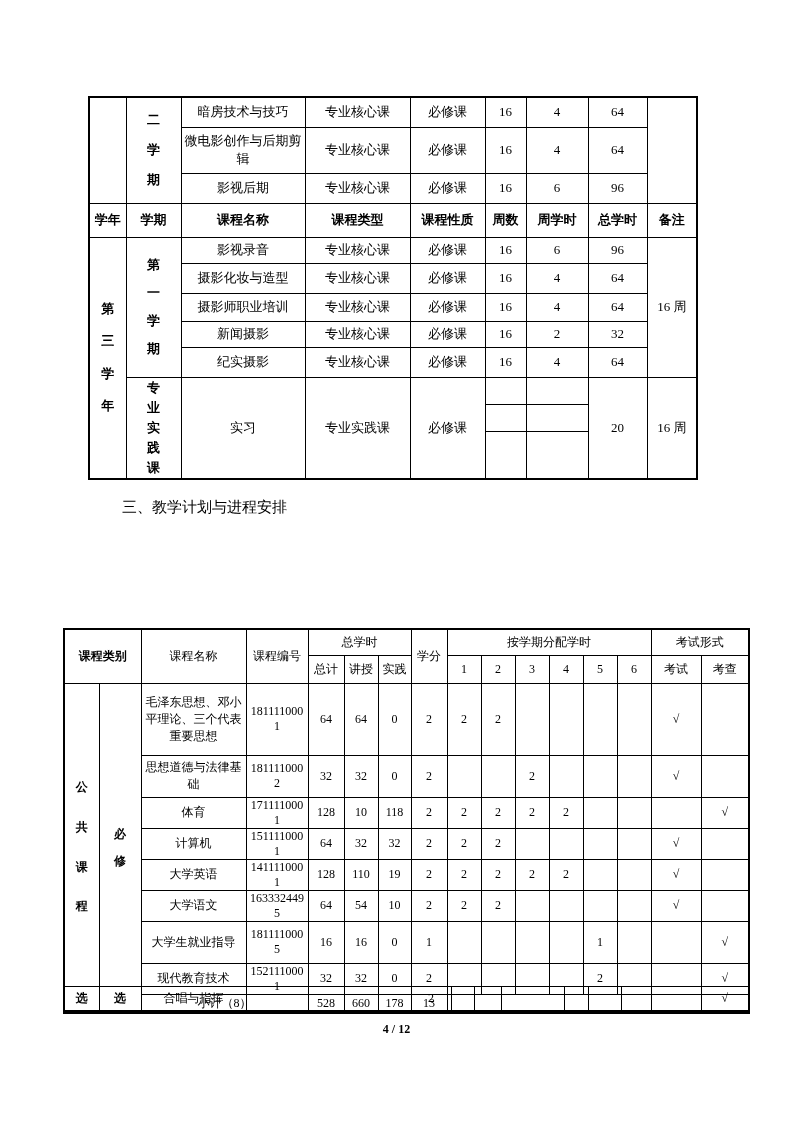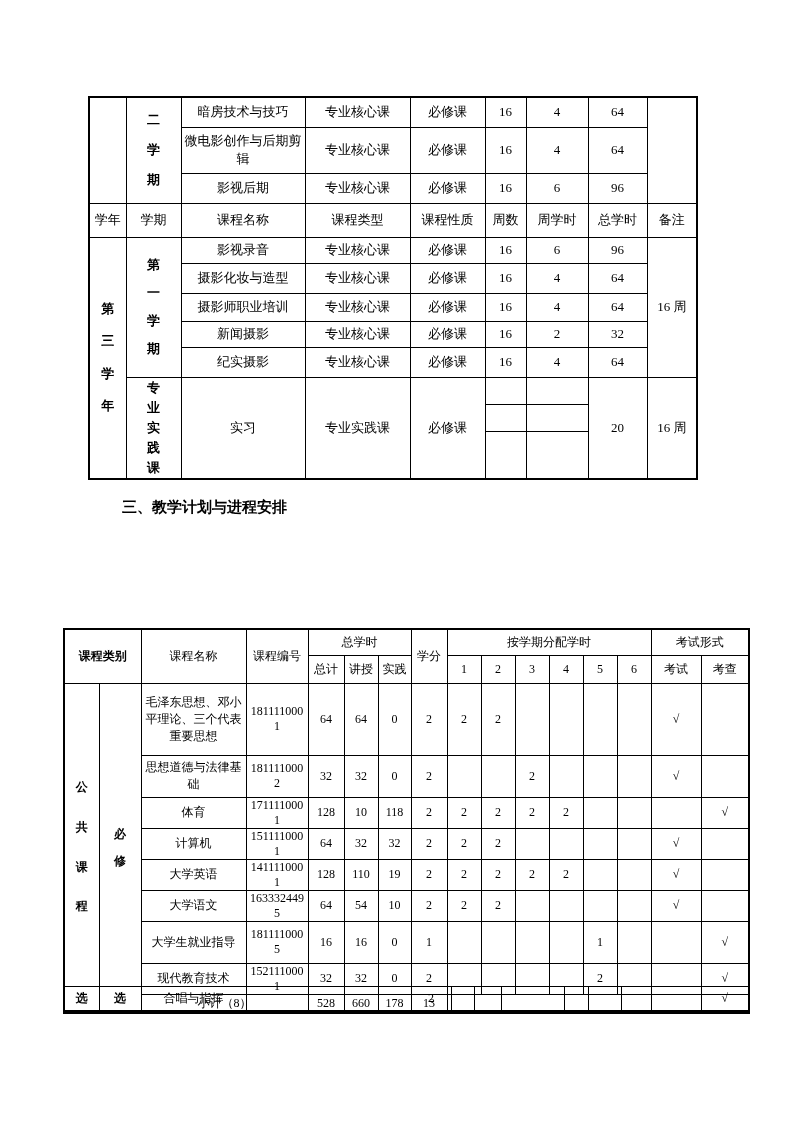--- a/index.html
+++ b/index.html
@@ -2,34 +2,34 @@
 <html><head>
 <meta charset="utf-8">
 <style>
   html,body{margin:0;padding:0;background:#fff;}
   #page{position:relative;width:793px;height:1122px;background:#ffffff;overflow:hidden;
         font-family:"Liberation Serif","DejaVu Serif",serif;color:#000;}
   table.t{border-collapse:collapse;table-layout:fixed;border:2px solid #000;}
   table.t td{border:1.5px solid #000;text-align:center;vertical-align:middle;
              padding:0 2px;overflow:hidden;word-break:break-word;}
   .t1{font-size:13px;}
-  .t1 td.hdr{font-weight:normal;}
+  .t1 td.hdr{font-weight:bold;}
   .t2{font-size:12px;}
   .t2 td.hdr{font-weight:bold;}
   .namecell{padding:0 11px;}
   .vtext{width:1em;margin:0 auto;word-break:break-all;font-weight:bold;text-align:center;}
   .lh-semtop{line-height:2.3;text-align:center;}
   .lh-year{line-height:2.5;}
   .lh-sem1{line-height:2.15;}
   .lh-sem2{line-height:1.55;}
   .lh-pub{line-height:3.3;}
   .lh-bix{line-height:2.2;}
   .va-top{vertical-align:top;padding-top:3px;}
   .abs{position:absolute;}
-  #section-heading{left:122px;top:498px;font-size:15px;font-weight:bold;}
+  #section-heading{left:122px;top:498px;font-size:15px;font-weight:normal;}
   #t2-title{left:0;top:583px;width:100%;text-align:center;font-size:17px;font-weight:bold;}
   #footer{left:0;top:1022px;width:100%;text-align:center;font-size:12px;font-weight:bold;}
 </style>
 </head>
 <body>
 
 <div id="page">
 
   <table class="t t1 abs" style="left:88px;top:96px;width:608px;">
     <colgroup>
@@ -378,14 +378,15 @@
       <td></td>
       <td></td>
       <td></td>
       <td></td>
       <td></td>
       <td>√</td>
     </tr>
   </tbody>
     </table>
 
+  <div id="footer" class="abs">4 / 12</div>
 
 </div>
 
 </body></html>

